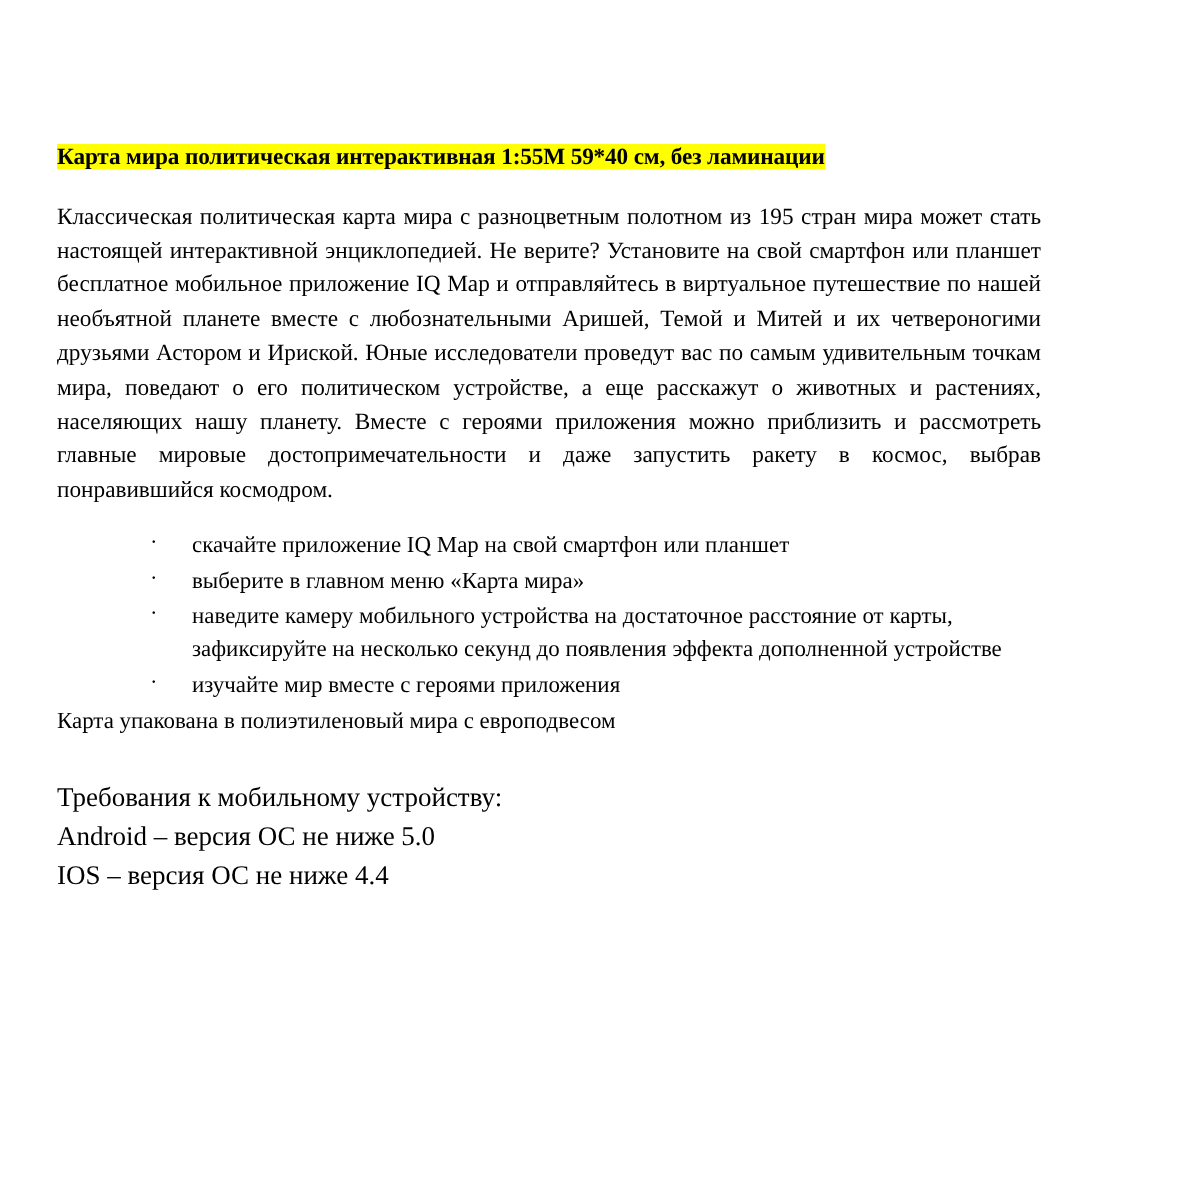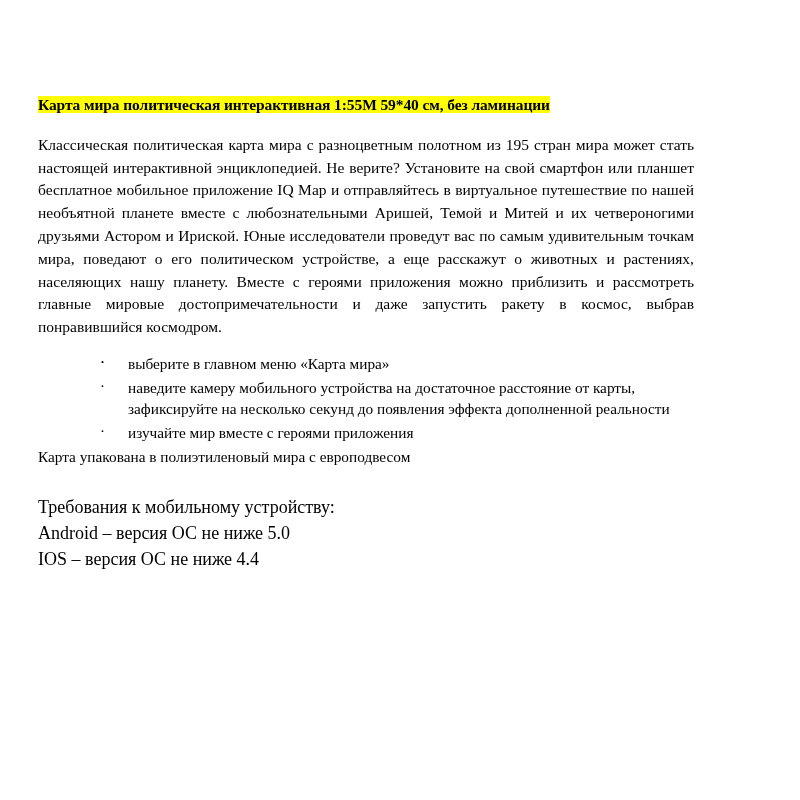--- a/index.html
+++ b/index.html
@@ -82,28 +82,29 @@
 
   <div class="title-block">
     <span class="title">Карта мира политическая интерактивная 1:55М 59*40 см, без ламинации</span>
   </div>
 
   <p class="intro">Классическая политическая карта мира с разноцветным полотном из 195 стран мира  может стать настоящей интерактивной энциклопедией. Не верите? Установите на свой смартфон или планшет бесплатное мобильное приложение IQ Map и отправляйтесь в виртуальное путешествие по нашей необъятной планете вместе с любознательными Аришей, Темой и Митей и их четвероногими друзьями Астором и Ириской. Юные исследователи проведут вас по самым удивительным точкам мира, поведают о его политическом устройстве, а еще расскажут о животных и растениях, населяющих нашу планету. Вместе с героями приложения можно приблизить и рассмотреть главные мировые достопримечательности и даже запустить ракету в космос, выбрав понравившийся космодром.</p>
 
   <ul class="steps">
     <li>
       <span class="bullet">·</span>
+      <span>скачайте приложение IQ Map на свой смартфон или планшет</span>
     </li>
     <li>
       <span class="bullet">·</span>
       <span>выберите в главном меню «Карта мира»</span>
     </li>
     <li>
       <span class="bullet">·</span>
-      <span>наведите камеру мобильного устройства на достаточное расстояние от карты, зафиксируйте на несколько секунд до появления эффекта дополненной реальности</span>
+      <span>наведите камеру мобильного устройства на достаточное расстояние от карты, зафиксируйте на несколько секунд до появления эффекта дополненной устройстве</span>
     </li>
     <li>
       <span class="bullet">·</span>
       <span>изучайте мир вместе с героями приложения</span>
     </li>
   </ul>
 
   <div class="after-list">
     <span class="line">Карта упакована в полиэтиленовый мира с европодвесом</span>
   </div>

